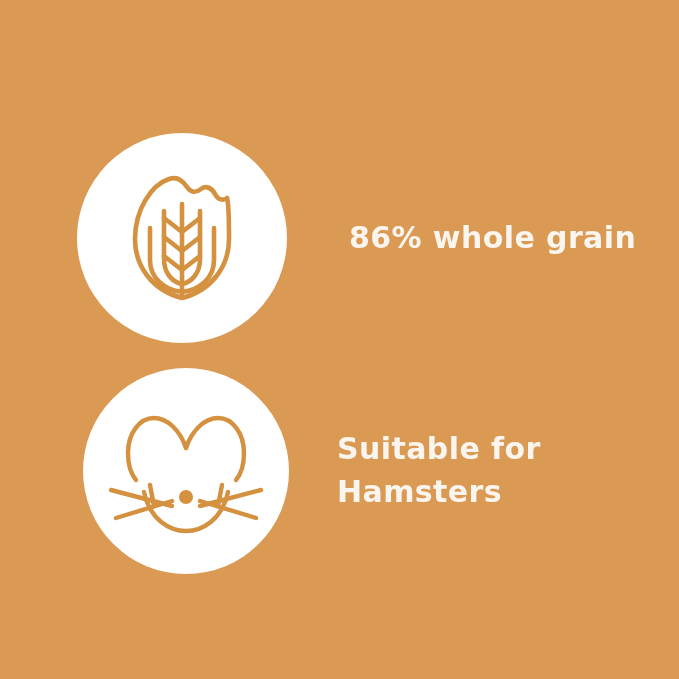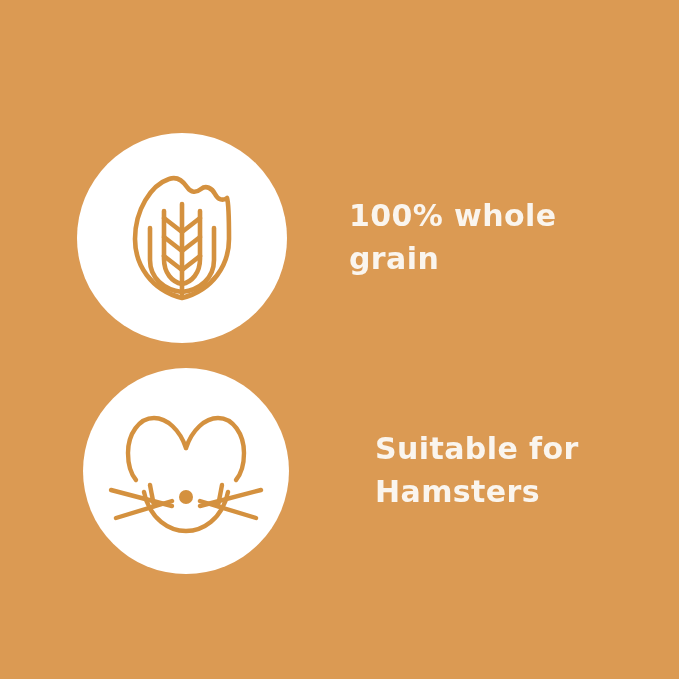--- a/index.html
+++ b/index.html
@@ -73,21 +73,21 @@
     white-space: pre-line;
     line-height: 1.42;
   }
 
   #feature-text-grain {
     margin-left: 62px;
     font-size: 30px;
   }
 
   #feature-text-rodent {
-    margin-left: 86px;
+    margin-left: 48px;
     font-size: 30px;
   }
 
   .text-line {
     display: block;
   }
 </style>
 </head>
 <body>
 
@@ -124,21 +124,21 @@
           <path d="M93 48 L93 96 C 93 110, 85 119, 75 121"></path>
 
           <path d="M43 65 L43 97 C 43 115, 57 127, 75 129"></path>
 
           <path d="M107 65 L107 97 C 107 115, 93 127, 75 129"></path>
         </g>
       </svg>
     </div>
 
     <div class="feature-text" id="feature-text-grain">
-      <span class="text-line">100% whole grain</span>
+      <span class="text-line">86% whole grain</span>
     </div>
   </div>
 
   <div class="feature-row" id="feature-row-rodent">
 
     <div class="icon-badge" id="icon-badge-rodent">
       <svg width="160" height="150" viewBox="0 0 160 150">
         <g fill="none" stroke="#D4913F" stroke-width="4.4" stroke-linecap="round" stroke-linejoin="round">
 
           <path d="M80 52

